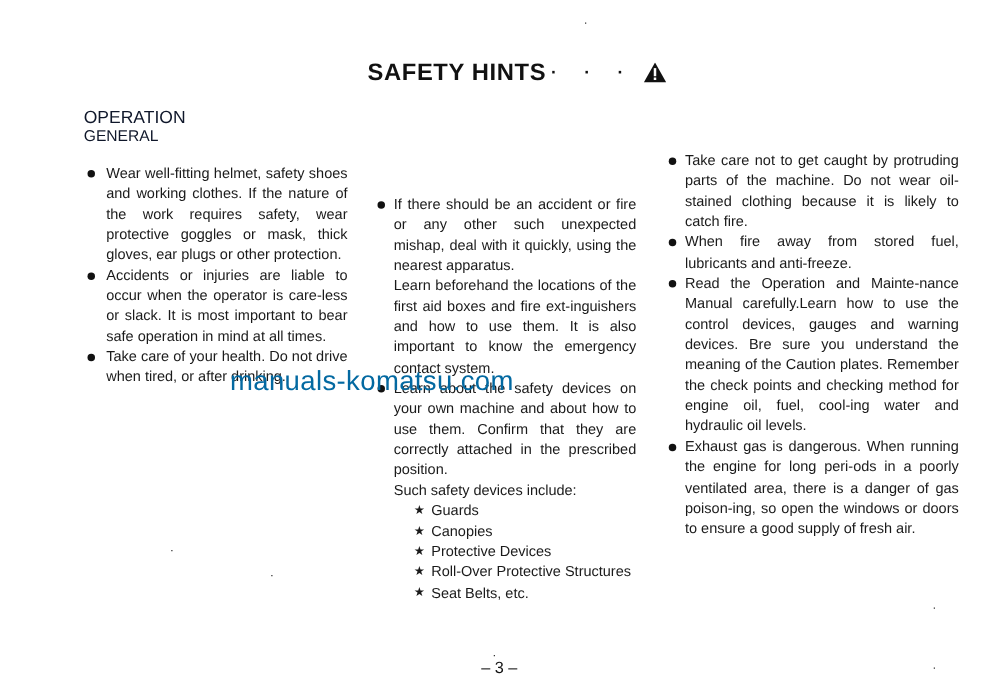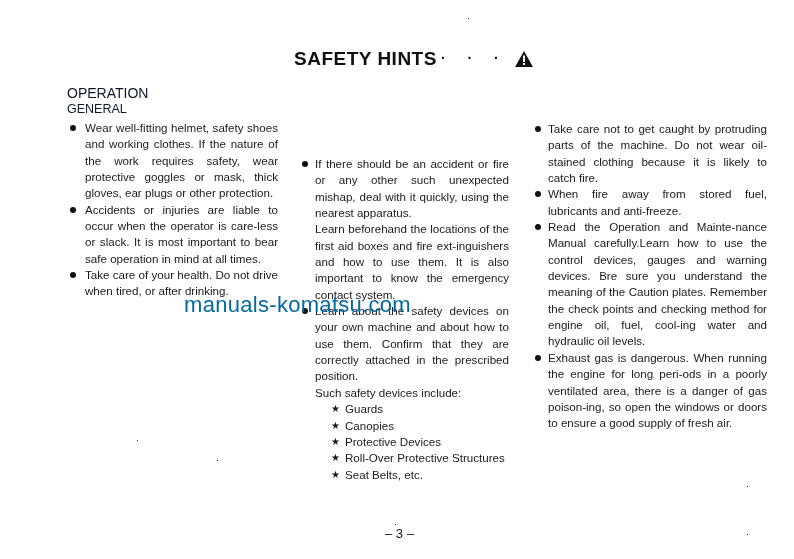--- a/index.html
+++ b/index.html
@@ -4,21 +4,21 @@
 <style>
   html, body { margin:0; padding:0; background:#ffffff; }
   body { width:794px; height:559px; position:relative; overflow:hidden; color:#111; font-family:"Liberation Sans", sans-serif; }
   .title { position:absolute; left:294px; top:48px; font-family:"Liberation Sans", sans-serif; font-weight:bold; font-size:19px; letter-spacing:0.5px; white-space:nowrap; color:#111; }
   .title .dots { font-weight:bold; letter-spacing:9px; margin-left:4px; font-size:14px; position:relative; top:-2px; }
   .title svg { vertical-align:-2px; margin-left:2px; }
   .heading { position:absolute; font-weight:normal; color:#0f172a; white-space:nowrap; }
   .h-operation { left:67px; top:85px; font-size:14px; }
   .h-general { left:67px; top:102px; font-size:12.5px; }
   .col { position:absolute; font-size:11.6px; line-height:16.35px; color:#1a1a1a; }
-  .col1 { left:70px; top:120px; width:208px; }
+  .col1 { left:70px; top:131px; width:208px; }
   .col2 { left:302px; top:120px; width:207px;margin-top:36px; }
   .col3 { left:535px; top:121px; width:232px; }
   .item { position:relative; padding-left:15px; text-align:justify; text-align-last:left; }
   .col2 .item, .col3 .item { padding-left:13px; }
   .bullet { position:absolute; left:0; top:5px; width:6px; height:6px; border-radius:50%; background:#111; }
   .para { display:block; }
   .stars { margin:0; padding:0; list-style:none; }
   .star-item { position:relative; padding-left:30px; }
   .star-item .star { position:absolute; left:16px; top:0; font-size:10px; }
   .page-num { position:absolute; left:385px; top:526px; font-size:13px; white-space:nowrap; color:#111; }

